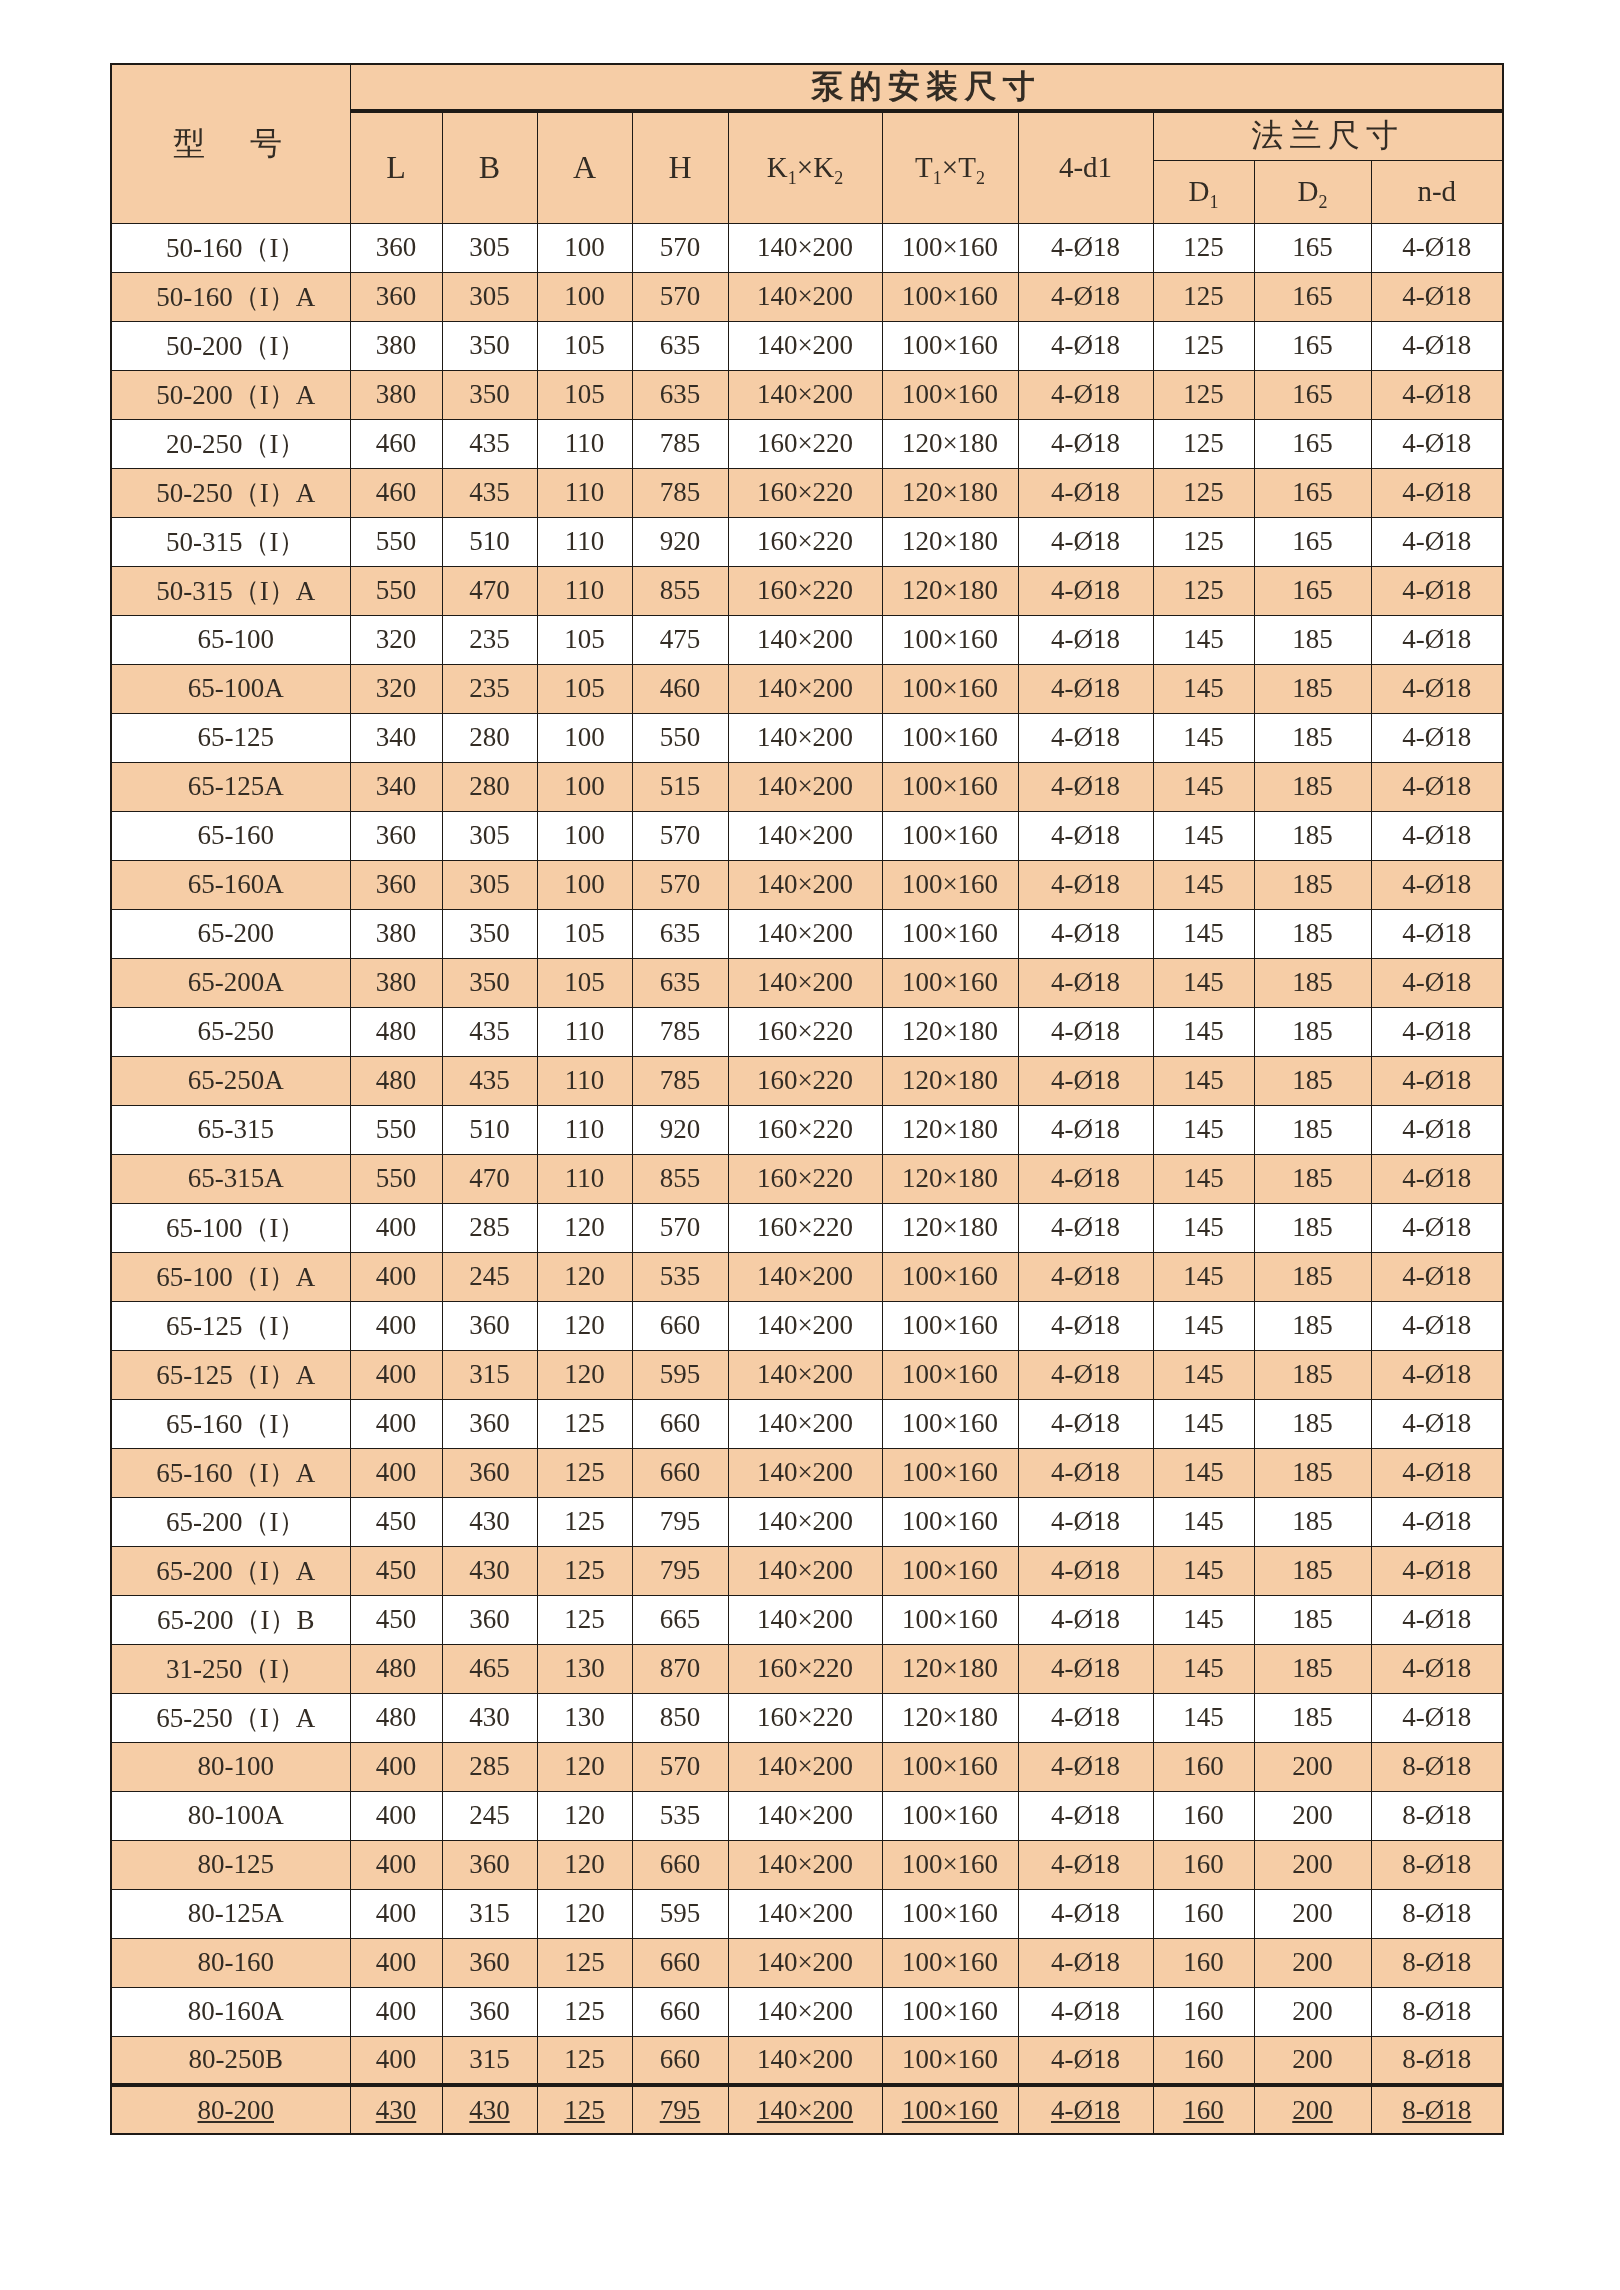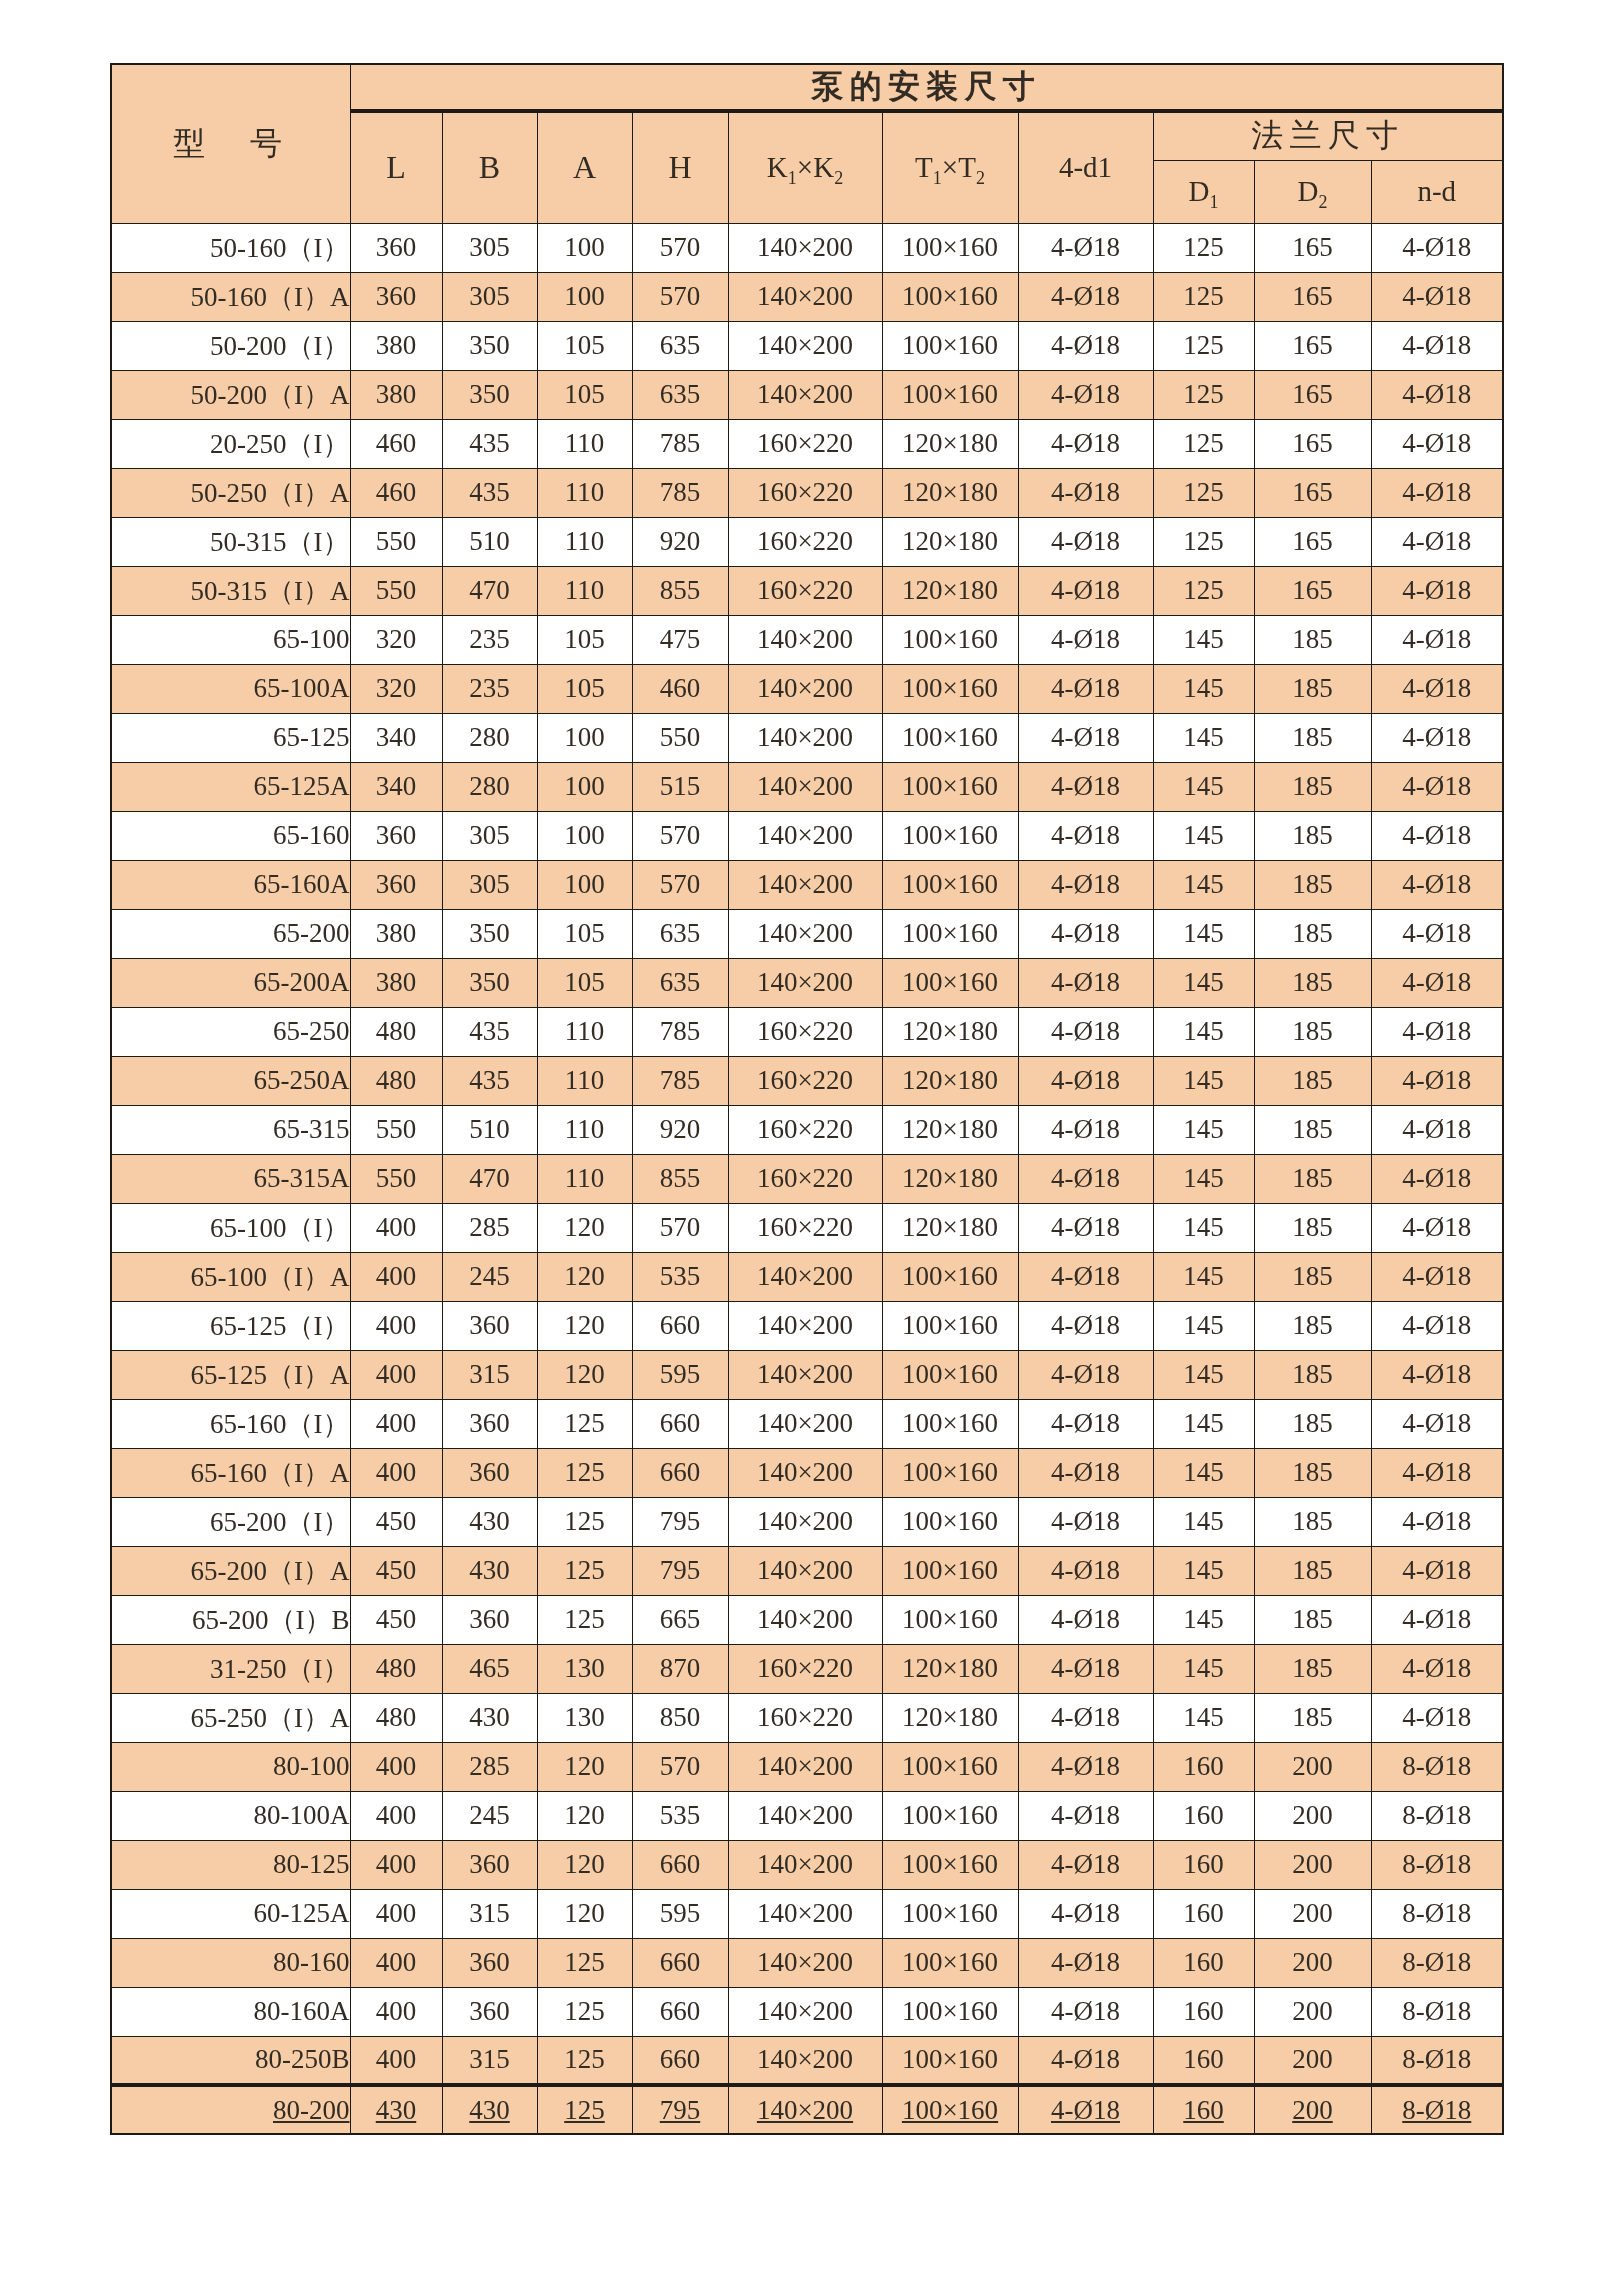--- a/index.html
+++ b/index.html
@@ -48,21 +48,21 @@
     line-height:0;
   }
   tbody tr{height:49px;}
   tbody td{
     font-size:27px;
     background:#ffffff;
   }
   tbody tr.shaded td{background:#F6CDA6;}
   tbody tr.thick-top td{border-top:4.5px solid #1e1a16;text-decoration:underline;}
   td.model-cell{
-    text-align:right;
+    text-align:center;
     padding-left:10px;
   }
 </style>
 </head>
 <body>
 
 <div class="table-wrap">
   <table>
     <colgroup>
       <col style="width:239px">
@@ -535,21 +535,21 @@
           <td>120</td>
           <td>660</td>
           <td>140×200</td>
           <td>100×160</td>
           <td>4-Ø18</td>
           <td>160</td>
           <td>200</td>
           <td>8-Ø18</td>
         </tr>
         <tr>
-          <td class="model-cell">60-125A</td>
+          <td class="model-cell">80-125A</td>
           <td>400</td>
           <td>315</td>
           <td>120</td>
           <td>595</td>
           <td>140×200</td>
           <td>100×160</td>
           <td>4-Ø18</td>
           <td>160</td>
           <td>200</td>
           <td>8-Ø18</td>

